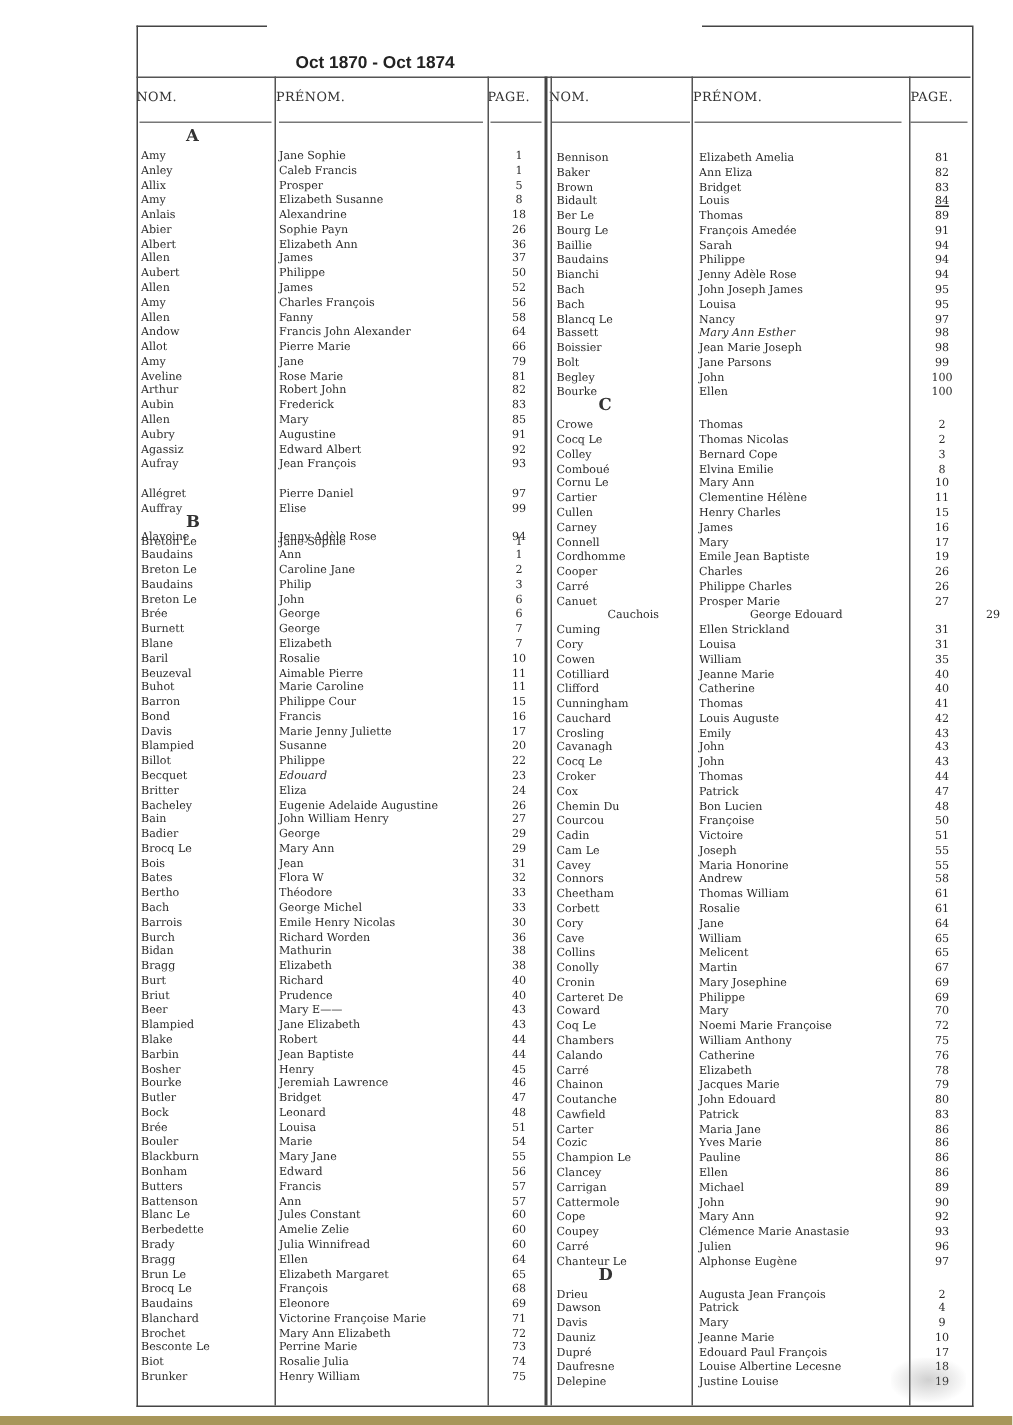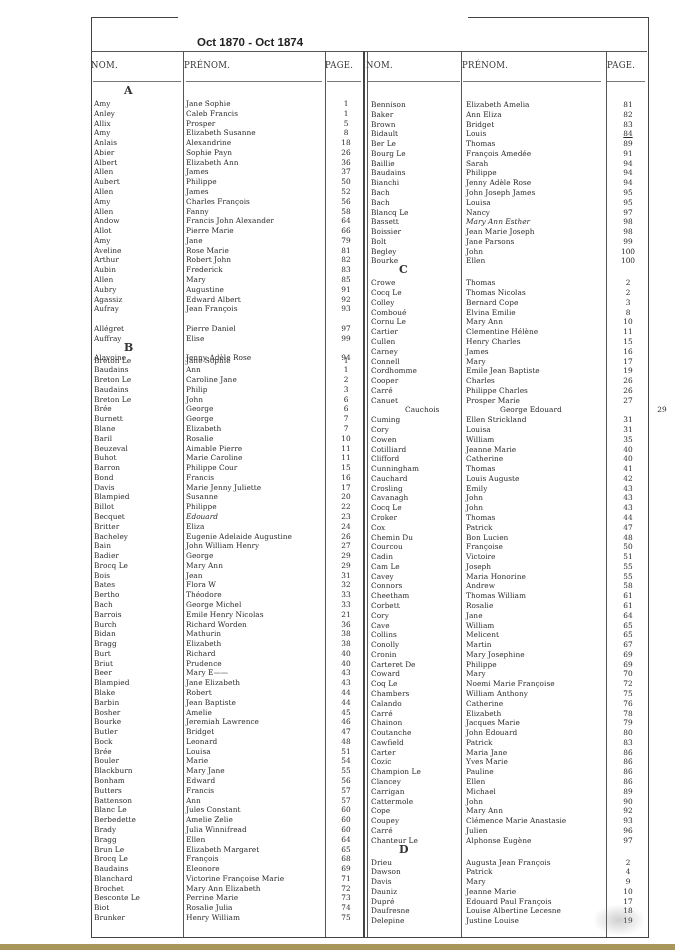--- a/index.html
+++ b/index.html
@@ -335,21 +335,21 @@
         <span class="page-num" style="left: 241px;">33</span>
       </div>
       <div class="row" style="top: 599px; width: 270px;">
         <span class="nom">Bach</span>
         <span class="prenom" style="left: 92px;">George Michel</span>
         <span class="page-num" style="left: 241px;">33</span>
       </div>
       <div class="row" style="top: 608.78px; width: 270px;">
         <span class="nom">Barrois</span>
         <span class="prenom" style="left: 92px;">Emile Henry Nicolas</span>
-        <span class="page-num" style="left: 241px;">21</span>
+        <span class="page-num" style="left: 241px;">30</span>
       </div>
       <div class="row" style="top: 618.56px; width: 270px;">
         <span class="nom">Burch</span>
         <span class="prenom" style="left: 92px;">Richard Worden</span>
         <span class="page-num" style="left: 241px;">36</span>
       </div>
       <div class="row" style="top: 628.34px; width: 270px;">
         <span class="nom">Bidan</span>
         <span class="prenom" style="left: 92px;">Mathurin</span>
         <span class="page-num" style="left: 241px;">38</span>
@@ -384,21 +384,21 @@
         <span class="prenom" style="left: 92px;">Robert</span>
         <span class="page-num" style="left: 241px;">44</span>
       </div>
       <div class="row" style="top: 696.8px; width: 270px;">
         <span class="nom">Barbin</span>
         <span class="prenom" style="left: 92px;">Jean Baptiste</span>
         <span class="page-num" style="left: 241px;">44</span>
       </div>
       <div class="row" style="top: 706.58px; width: 270px;">
         <span class="nom">Bosher</span>
-        <span class="prenom" style="left: 92px;">Amelie</span>
+        <span class="prenom" style="left: 92px;">Henry</span>
         <span class="page-num" style="left: 241px;">45</span>
       </div>
       <div class="row" style="top: 716.36px; width: 270px;">
         <span class="nom">Bourke</span>
         <span class="prenom" style="left: 92px;">Jeremiah Lawrence</span>
         <span class="page-num" style="left: 241px;">46</span>
       </div>
       <div class="row" style="top: 726.14px; width: 270px;">
         <span class="nom">Butler</span>
         <span class="prenom" style="left: 92px;">Bridget</span>

